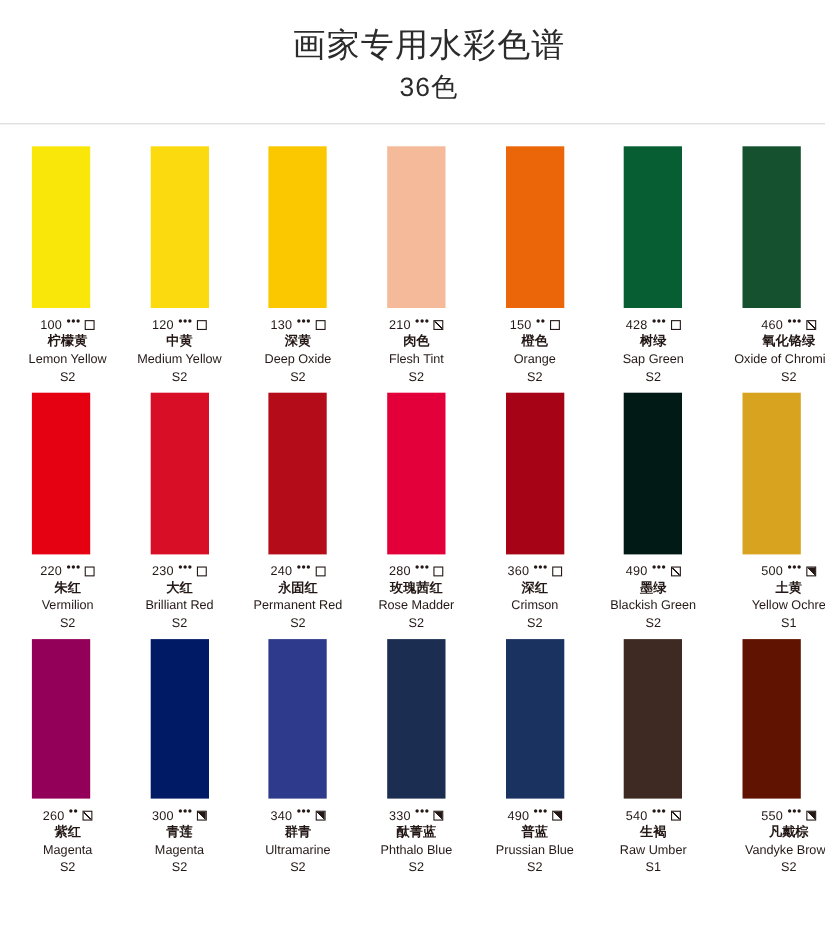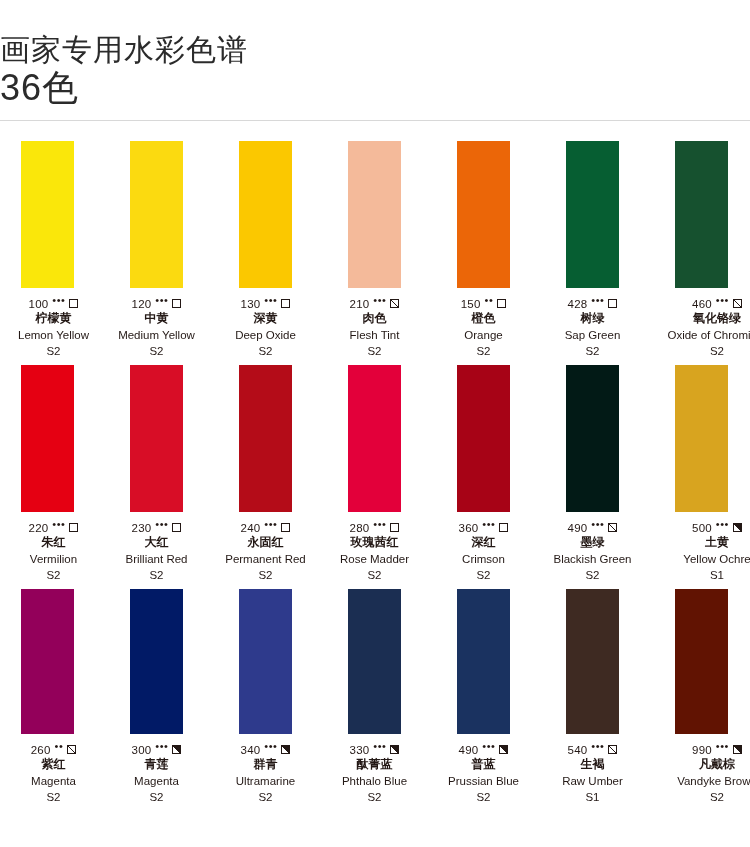--- a/index.html
+++ b/index.html
@@ -15,50 +15,52 @@
     overflow: hidden;
   }
   .page {
     position: relative;
     width: 750px;
     height: 847px;
     box-sizing: border-box;
   }
   
   .header {
-    padding-top: 30px;
+    padding-top: 22px;
+    text-align: center;
+    margin-left: 30px;
   }
   .title-main {
     font-size: 30px;
     line-height: 40px;
     letter-spacing: 1px;
     color: #2b2b2b;
     font-weight: 400;
   }
   .title-sub {
-    font-size: 36px;
+    font-size: 24px;
     line-height: 36px;
     letter-spacing: 1px;
     color: #2b2b2b;
     font-weight: 400;
   }
   .rule {
     margin-top: 14px;
     height: 1px;
     background: #d8d8d8;
     width: 750px;
   }
   
   .grid {
     margin-top: 20px;
   }
   .row {
     display: flex;
     justify-content: flex-start;
-    padding-left: 21px;
+    padding-left: 29px;
     box-sizing: border-box;
     margin-bottom: 6px;
     align-items: flex-end;
   }
   .cell {
     width: 109px;
     box-sizing: border-box;
     display: flex;
     flex-direction: column;
     align-items: flex-start;
@@ -420,21 +422,21 @@
             </div>
             <div class="name-cn">生褐</div>
             <div class="name-en">Raw Umber</div>
             <div class="series">S1</div>
           </div>
         </div>
         <div class="cell">
           <div class="swatch" style="background: rgb(97, 19, 2);"></div>
           <div class="meta">
             <div class="codeline">
-              <span class="code">990</span>
+              <span class="code">550</span>
               <span class="dots">•••</span>
               <span class="box half"></span>
             </div>
             <div class="name-cn">凡戴棕</div>
             <div class="name-en">Vandyke Brown</div>
             <div class="series">S2</div>
           </div>
         </div>
       </div>
     </div>

